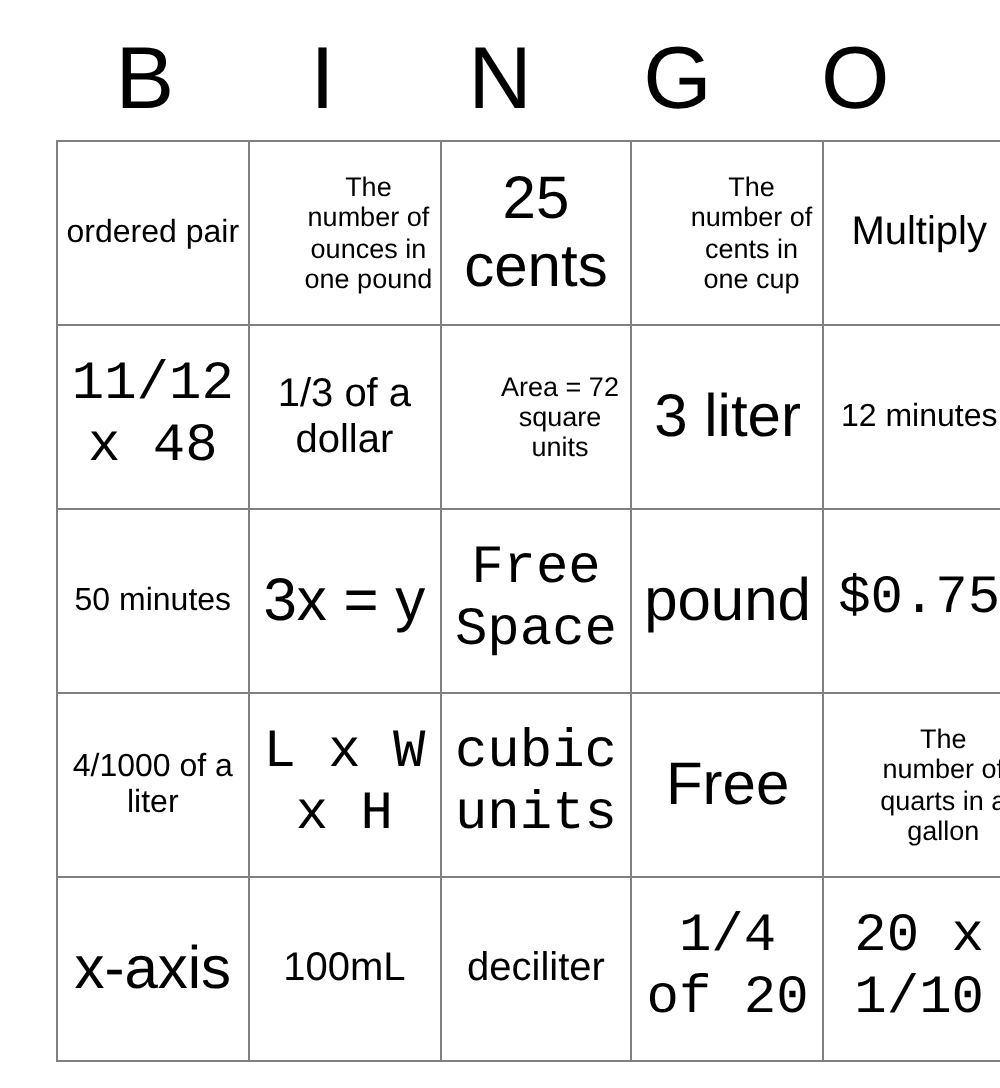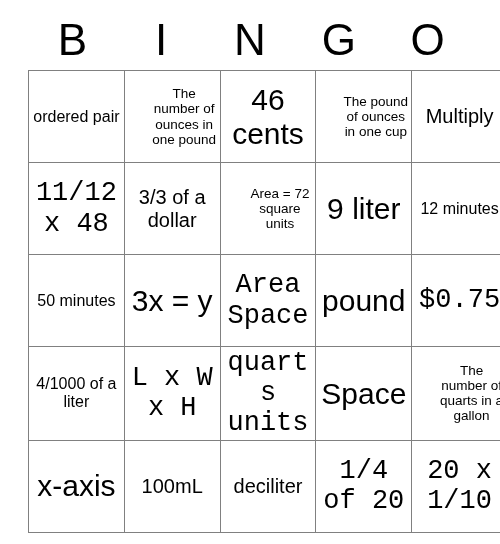--- a/index.html
+++ b/index.html
@@ -87,75 +87,75 @@
   <table id="bingo-grid">
     <tbody>
       <tr>
         <td>
             <span class="cell-text sz-lg">ordered pair</span>
           </td>
         <td>
             <span class="cell-text sz-xs">The number of ounces in one pound</span>
           </td>
         <td>
-            <span class="cell-text sz-xxl">46 cents</span>
+            <span class="cell-text sz-xxl">25 cents</span>
           </td>
         <td>
-            <span class="cell-text sz-xs">The pound of ounces in one cup</span>
+            <span class="cell-text sz-xs">The number of cents in one cup</span>
           </td>
         <td>
             <span class="cell-text sz-md">Multiply</span>
           </td>
       </tr>
       <tr>
         <td>
             <span class="cell-text sz-xl">11/12 x 48</span>
           </td>
         <td>
-            <span class="cell-text sz-md">3/3 of a dollar</span>
+            <span class="cell-text sz-md">1/3 of a dollar</span>
           </td>
         <td>
             <span class="cell-text sz-xs">Area = 72 square units</span>
           </td>
         <td>
-            <span class="cell-text sz-xxl">9 liter</span>
+            <span class="cell-text sz-xxl">3 liter</span>
           </td>
         <td>
             <span class="cell-text sz-sm">12 minutes</span>
           </td>
       </tr>
       <tr>
         <td>
             <span class="cell-text sz-sm">50 minutes</span>
           </td>
         <td>
             <span class="cell-text sz-xxl">3x = y</span>
           </td>
         <td>
-            <span class="cell-text sz-xl">Area Space</span>
+            <span class="cell-text sz-xl">Free Space</span>
           </td>
         <td>
             <span class="cell-text sz-xxl">pound</span>
           </td>
         <td>
             <span class="cell-text sz-xl">$0.75</span>
           </td>
       </tr>
       <tr>
         <td>
             <span class="cell-text sz-sm">4/1000 of a liter</span>
           </td>
         <td>
             <span class="cell-text sz-xl">L x W x H</span>
           </td>
         <td>
-            <span class="cell-text sz-xl">quarts units</span>
+            <span class="cell-text sz-xl">cubic units</span>
           </td>
         <td>
-            <span class="cell-text sz-xxl">Space</span>
+            <span class="cell-text sz-xxl">Free</span>
           </td>
         <td>
             <span class="cell-text sz-xs">The number of quarts in a gallon</span>
           </td>
       </tr>
       <tr>
         <td>
             <span class="cell-text sz-xxl">x-axis</span>
           </td>
         <td>

